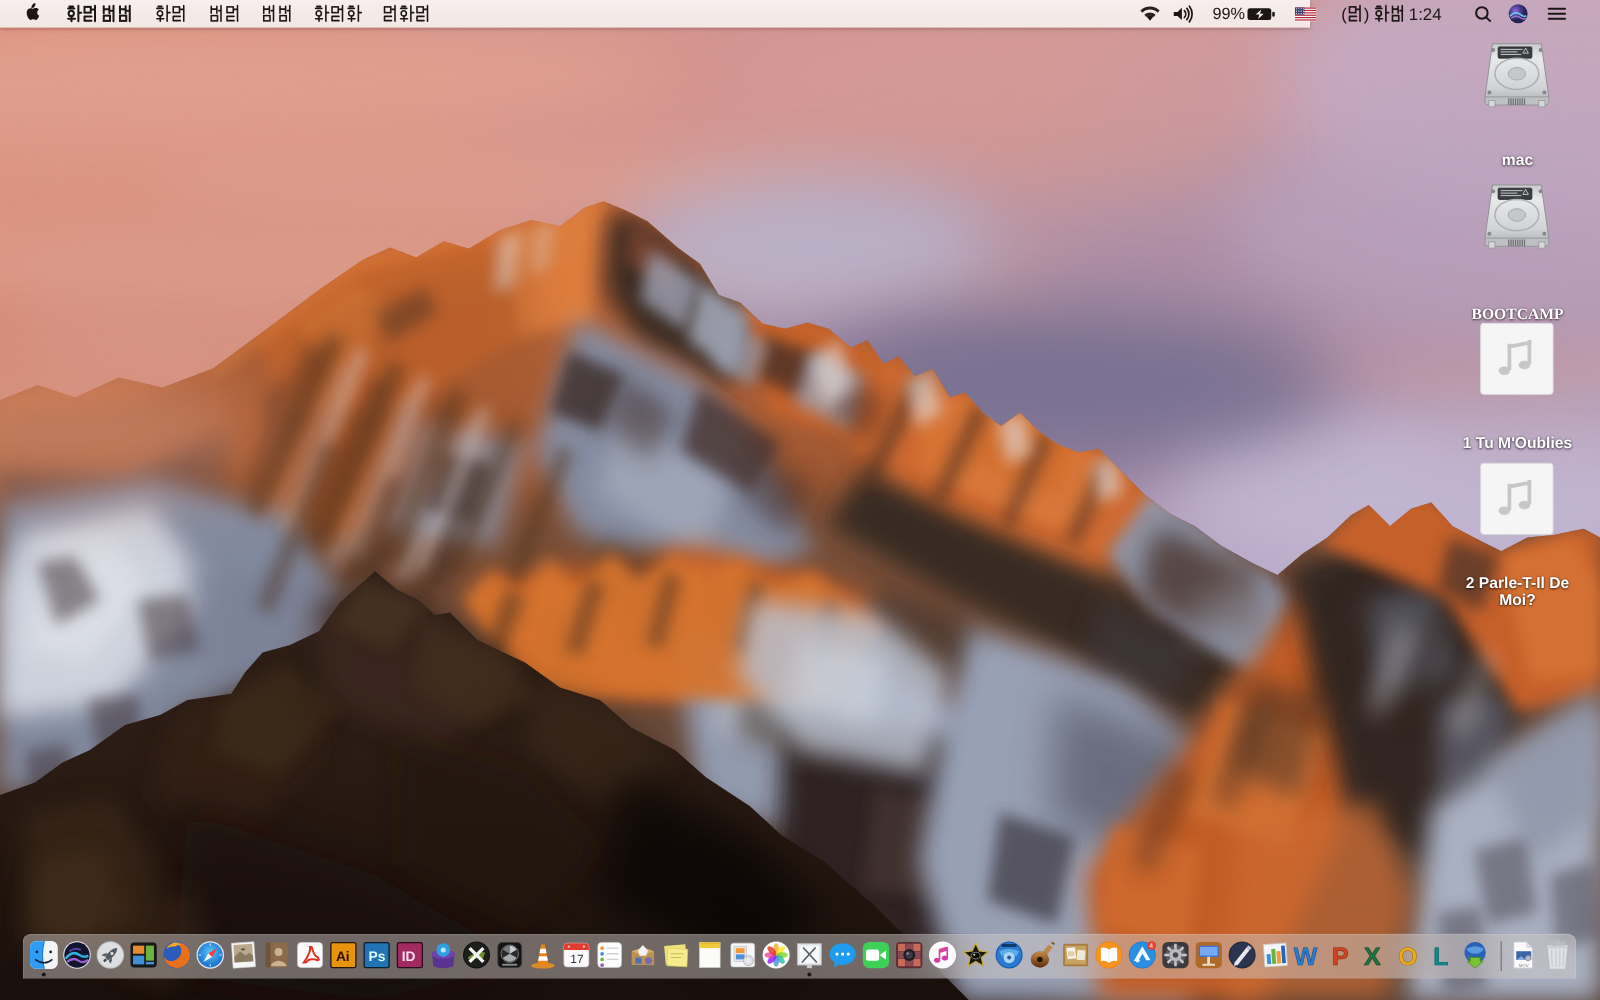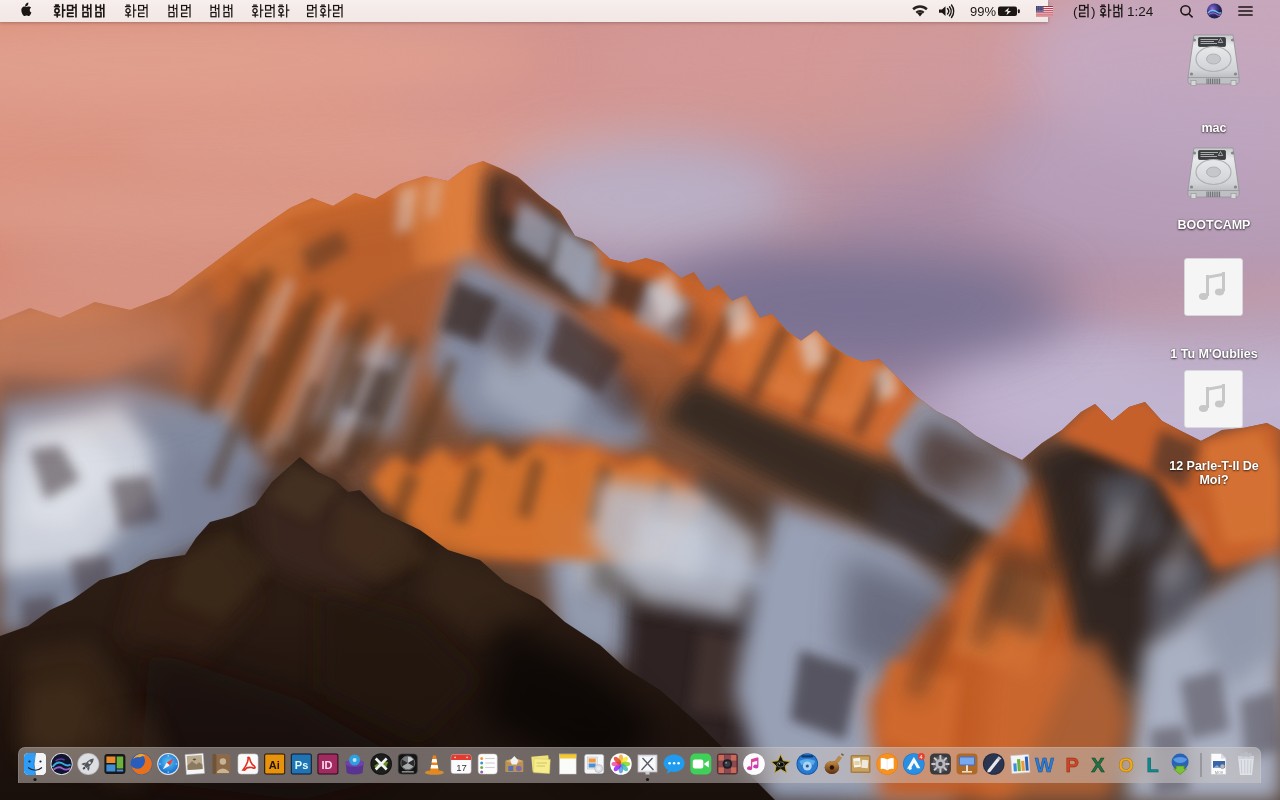--- a/index.html
+++ b/index.html
@@ -534,23 +534,23 @@
 <rect x="0.5" y="0.5" width="58" height="57" rx="2.5" fill="#f5f5f6" stroke="#d9d9db" stroke-width="0.8"></rect>
 <g fill="#c7c7c9">
           <path d="M22,18 L41,14.5 L41,17.5 L25,20.5 Z"></path>
 <rect x="22" y="17" width="3" height="21"></rect>
           <rect x="38" y="14" width="3" height="19.5"></rect>
 <ellipse cx="19.5" cy="38.5" rx="4.6" ry="3.4"></ellipse>
           <ellipse cx="35.5" cy="34" rx="4.6" ry="3.4"></ellipse>
         </g>
 </svg>
       <div class="dlabel" style="left:1154px;top:102px;width:120px;">mac</div>
-      <div class="dlabel" style="left:1154px;top:199px;width:120px;">BOOTCAMP</div>
+      <div class="dlabel" style="left:1154px;top:225px;width:120px;font-family:Liberation Serif, serif;">BOOTCAMP</div>
       <div class="dlabel" style="left:1144px;top:328px;width:140px;">1 Tu M'Oublies</div>
-      <div class="dlabel" style="left:1162px;top:440px;width:104px;">12 Parle-T-Il De Moi?</div>
+      <div class="dlabel" style="left:1162px;top:440px;width:104px;">2 Parle-T-Il De Moi?</div>
     </div>
 
 <div id="dock"><svg width="1243" height="36" viewBox="0 0 1243 36">
         <defs>
           <radialGradient id="safG" cx="0.5" cy="0.4">
             <stop offset="0" stop-color="#5ac8fa"></stop>
             <stop offset="1" stop-color="#1f78d1"></stop>
           </radialGradient>
           <linearGradient id="ituG" x1="0" y1="0" x2="1" y2="1">
             <stop offset="0" stop-color="#ea4d7c"></stop>

